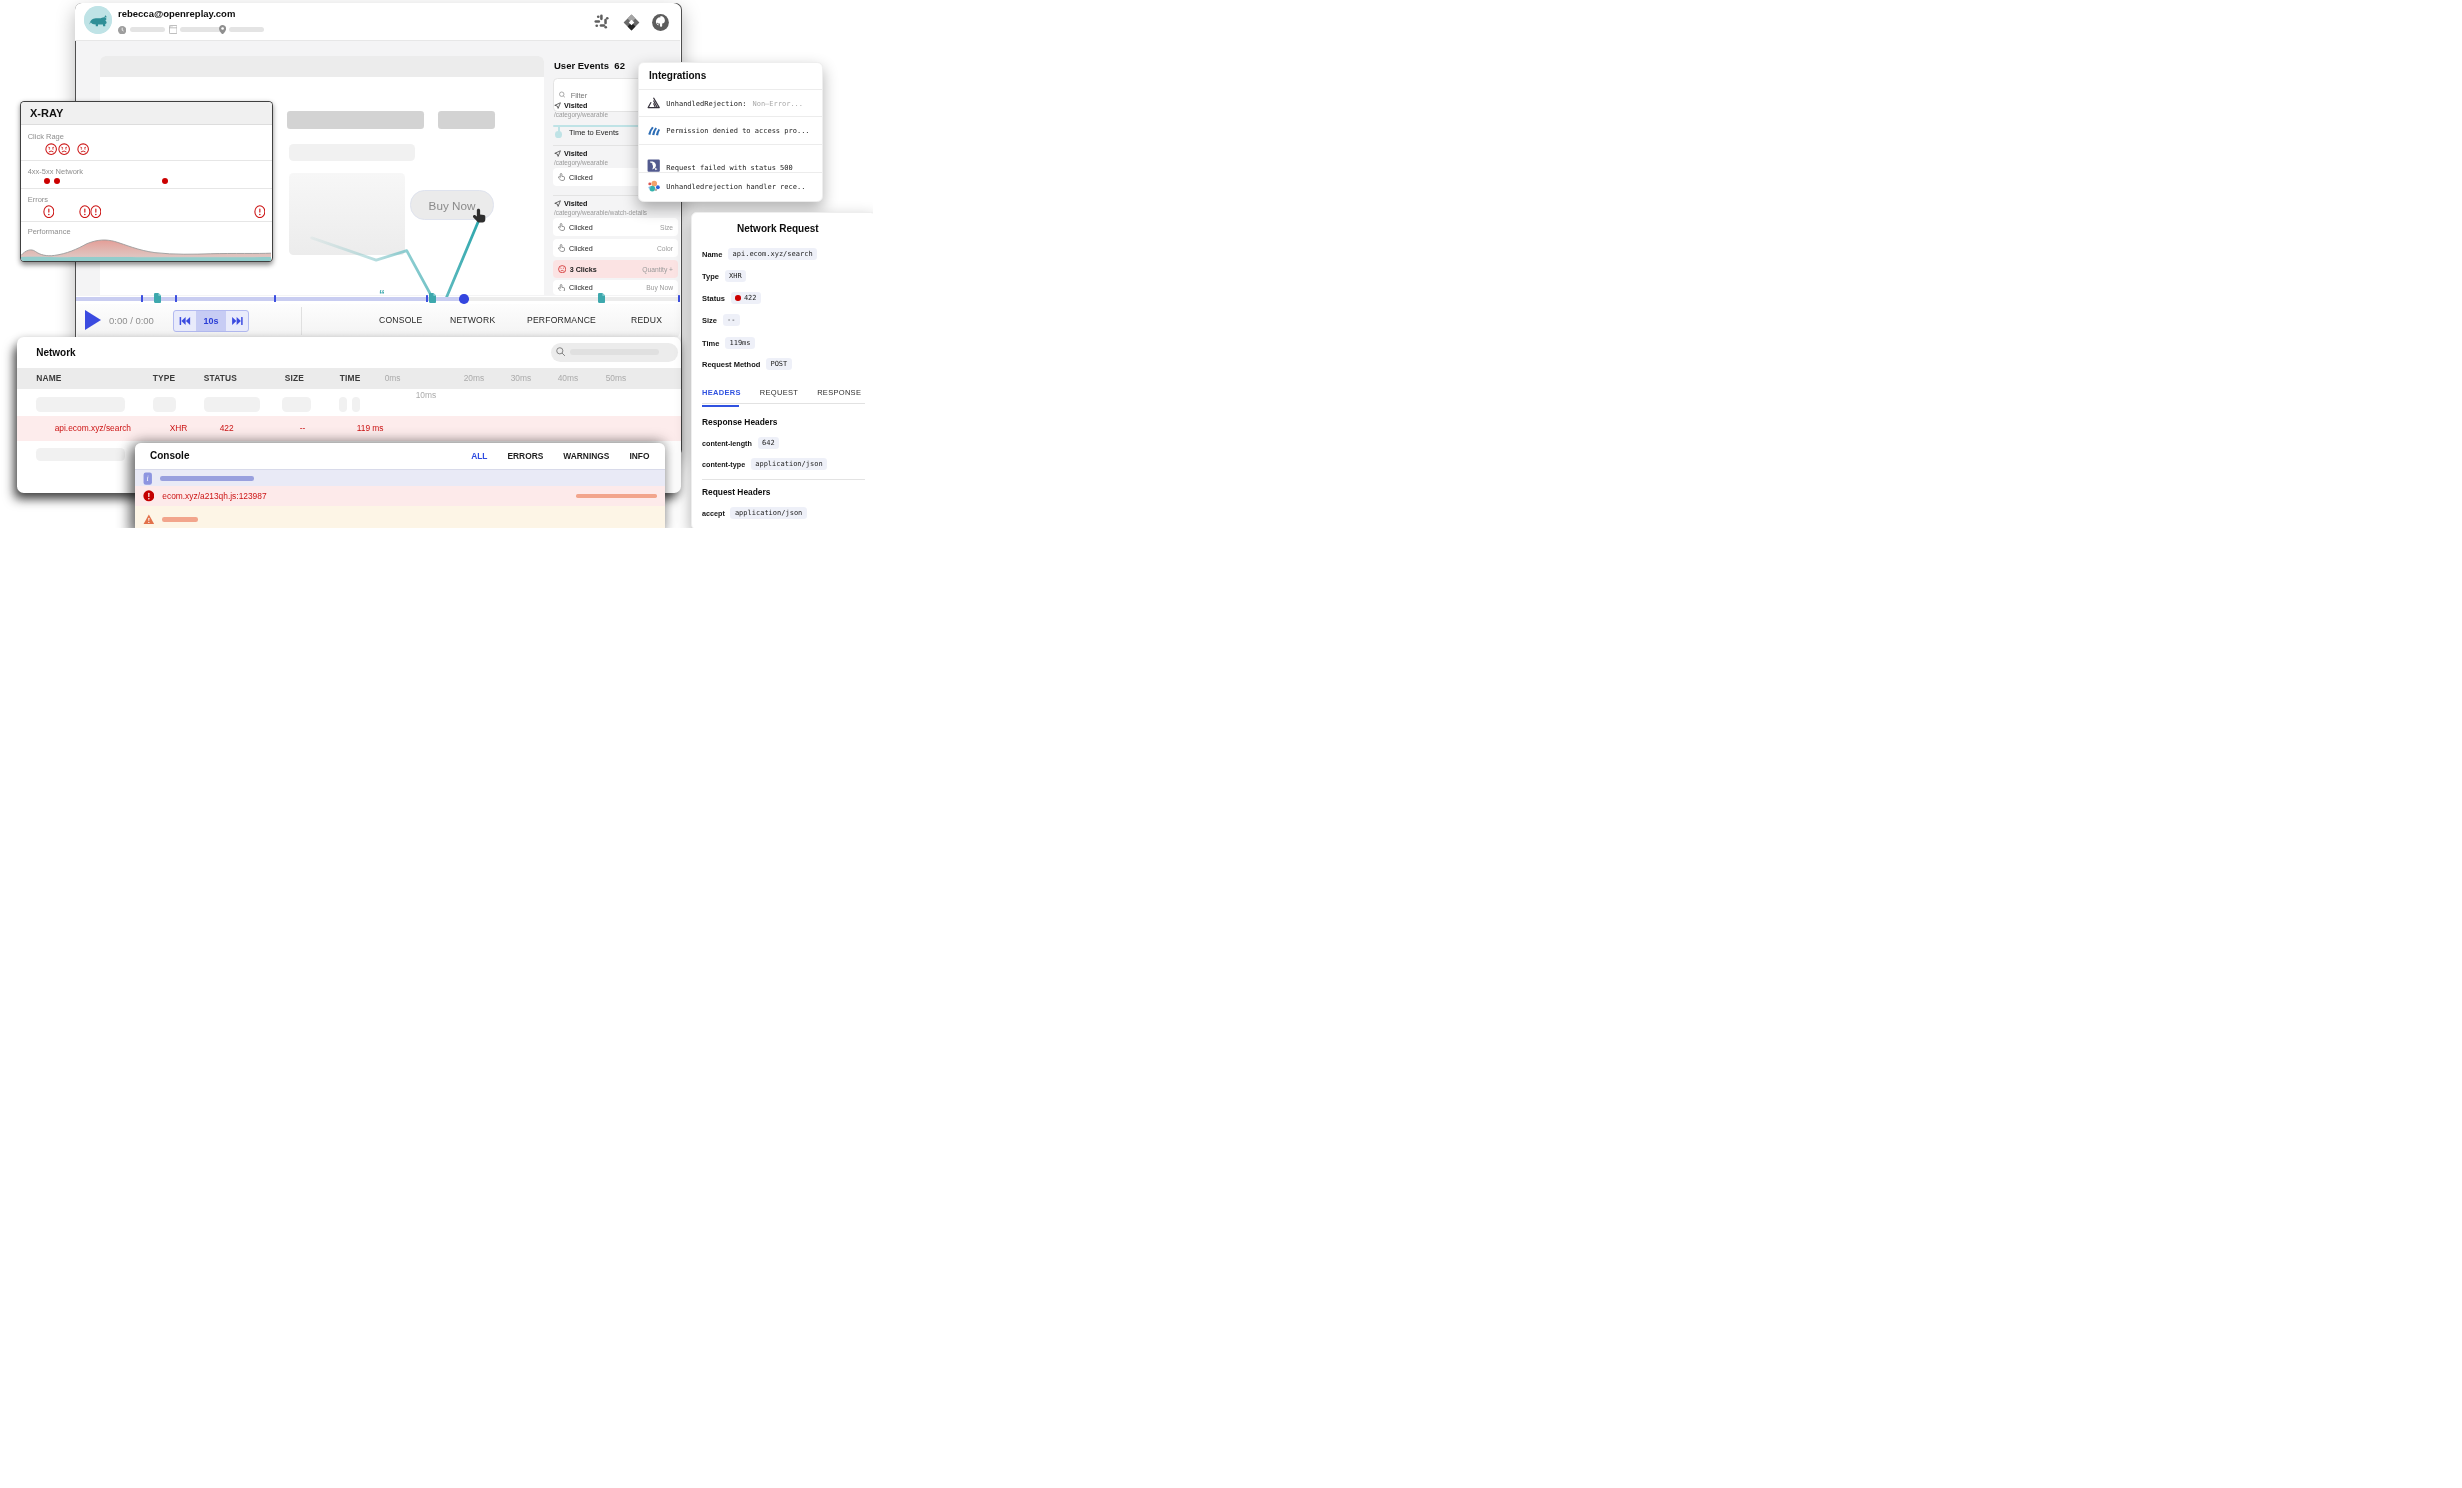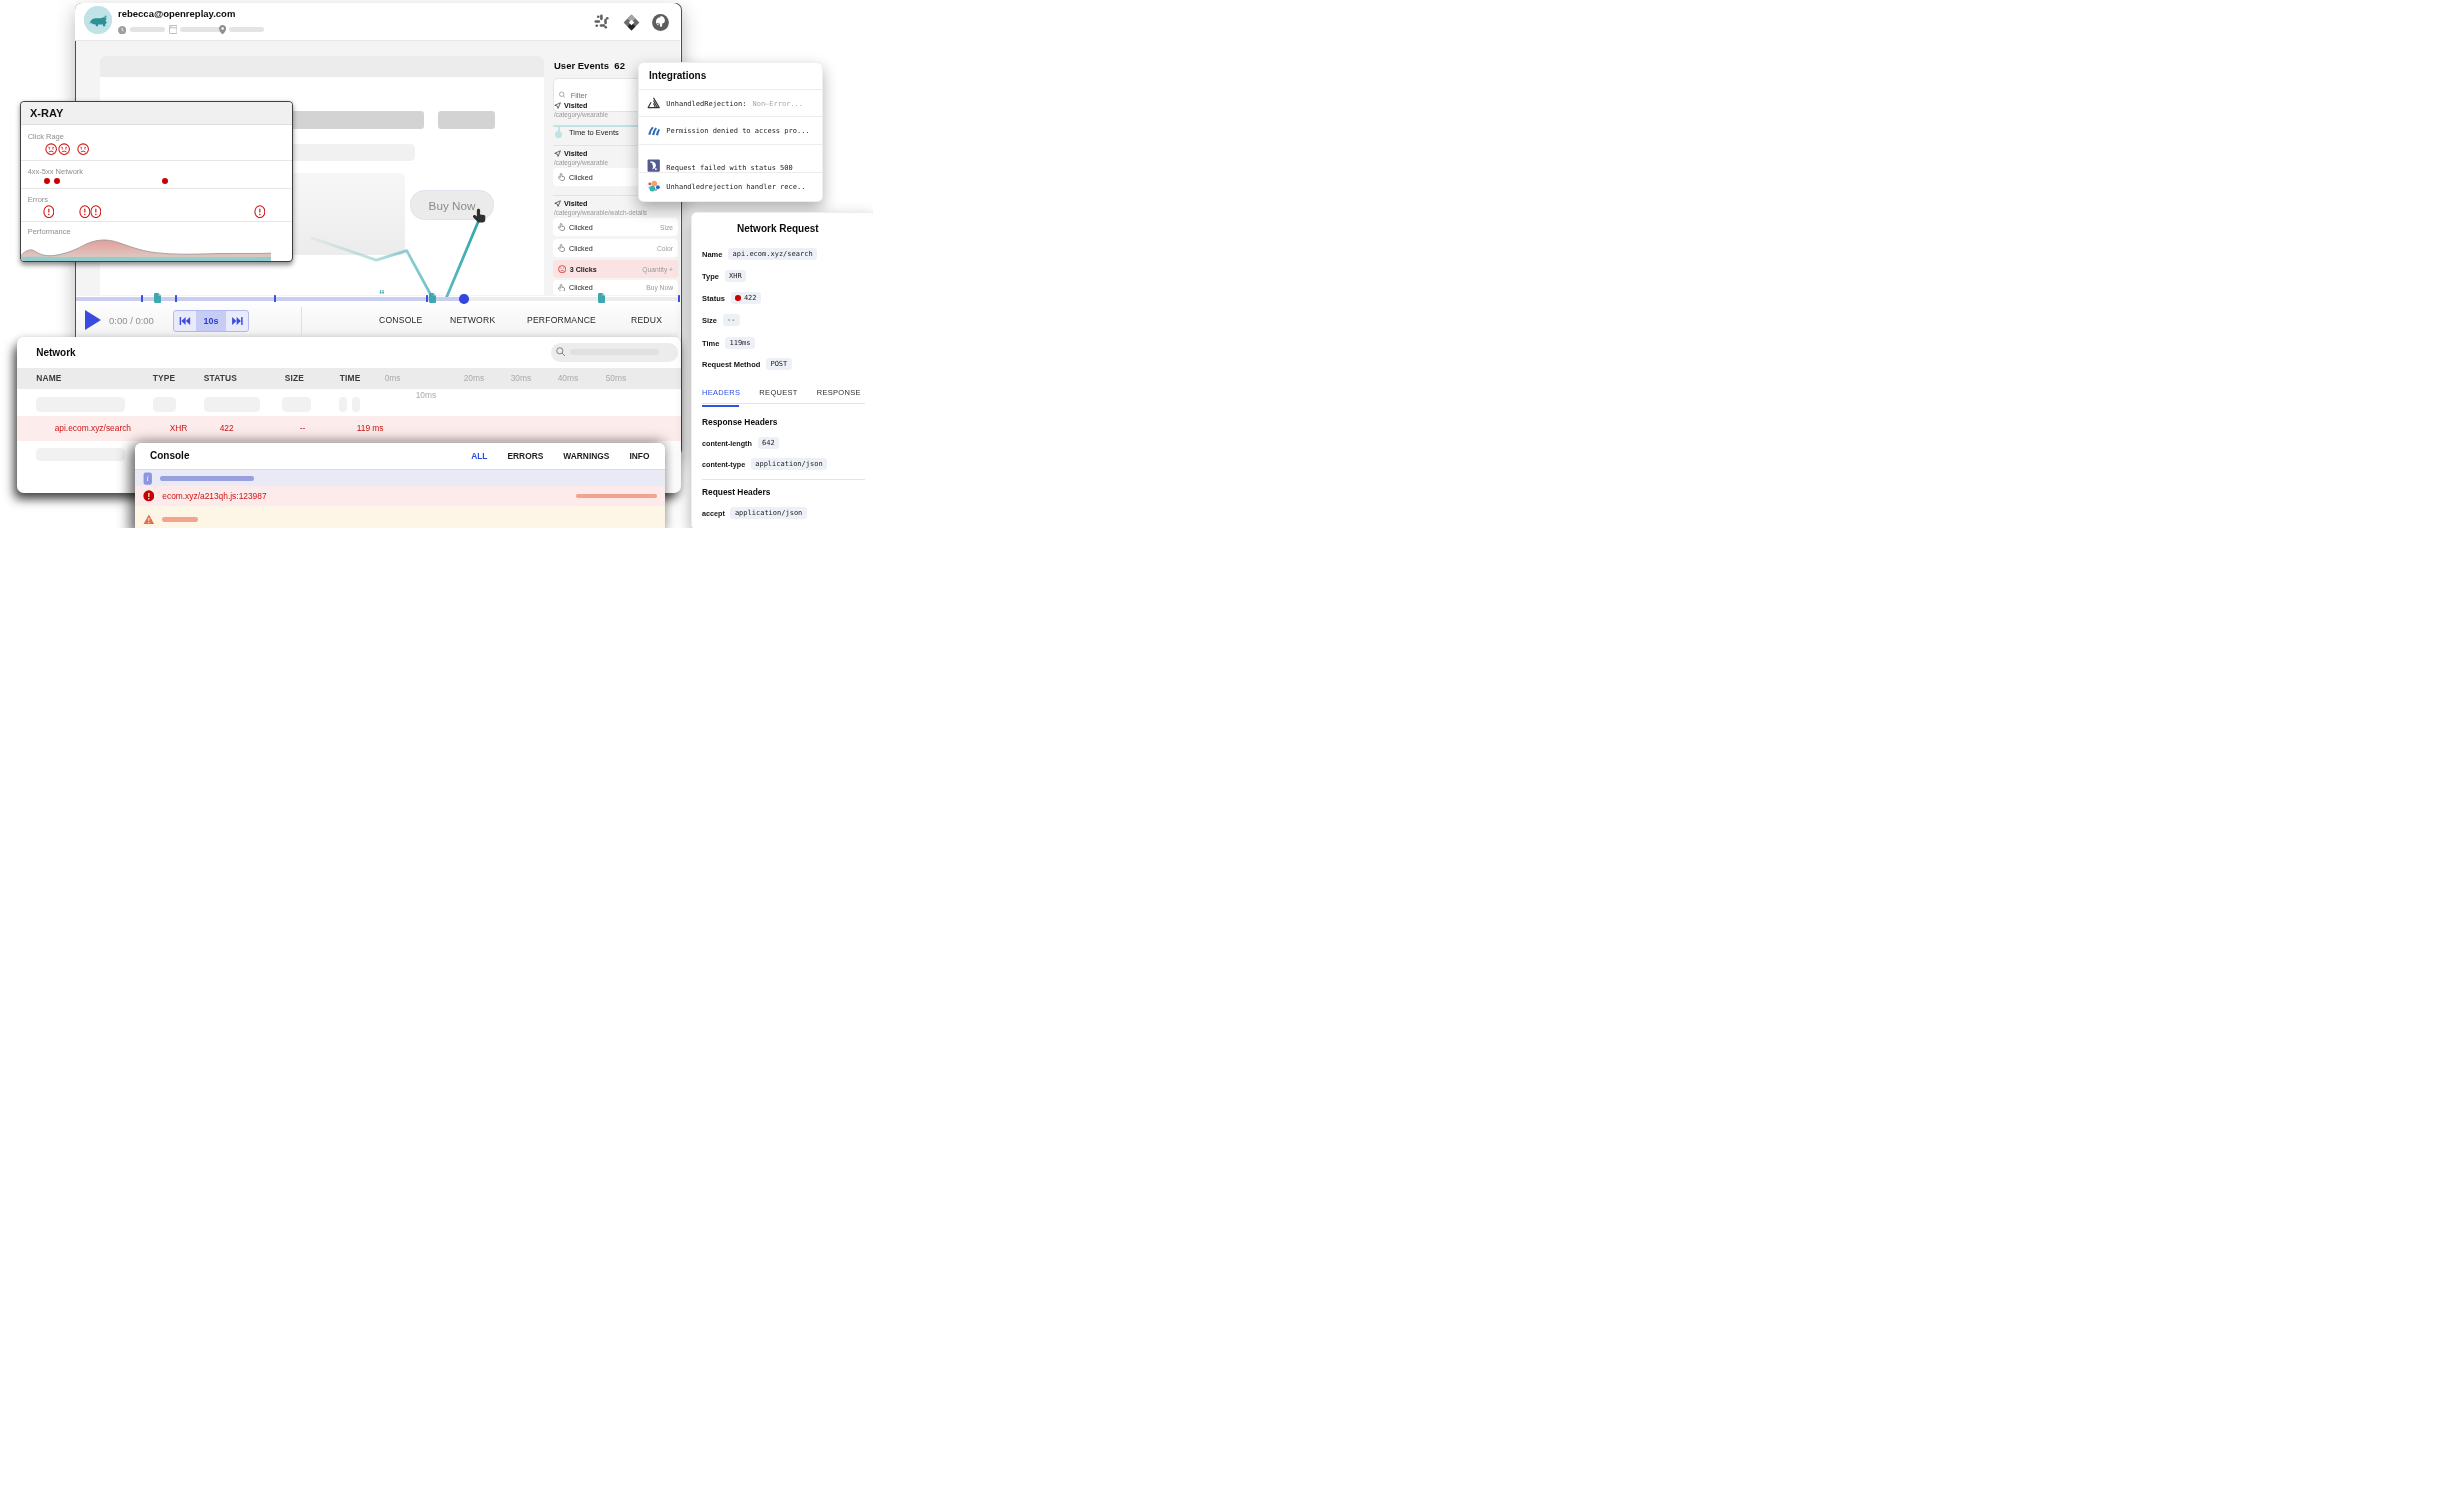--- a/index.html
+++ b/index.html
@@ -45,21 +45,21 @@
   #ctl-divider{left:301px;top:307px;width:0.6px;height:28px;background:#e0e0e0;}
   #play-btn{left:85px;top:310px;width:0;height:0;border-left:16.7px solid #3b4be0;border-top:10.6px solid transparent;border-bottom:10.6px solid transparent;}
   #play-time{left:109px;top:315px;font-size:9.5px;color:#8e8e8e;}
   #skip-group{left:173px;top:310px;width:76px;height:22px;border:1.1px solid #b3baf0;border-radius:3px;background:#e9ebfb;display:flex;overflow:hidden;box-sizing:border-box;}
   .skip-seg{width:23px;display:flex;align-items:center;justify-content:center;}
   #skip-mid{width:30px;background:#c7ccf4;display:flex;align-items:center;justify-content:center;font-size:9px;font-weight:bold;color:#2b3ed6;}
   .ptab{position:absolute;top:315px;font-size:8.6px;letter-spacing:0.2px;color:#262626;font-weight:500;}
 
   
   #xray{left:19.5px;top:101px;width:251px;height:159px;background:#fff;border-radius:4.5px;border:0.6px solid rgba(0,0,0,.75);
-        box-shadow:0 2.8px 5px rgba(0,0,0,.45);overflow:hidden;padding-left:20px;}
+        box-shadow:0 2.8px 5px rgba(0,0,0,.45);overflow:hidden;}
   #xray-head{position:absolute;left:0;top:0;width:100%;height:22px;background:#f0f0f0;border-bottom:0.6px solid #ddd;}
   #xray-title{position:absolute;left:9.5px;top:4.5px;font-size:11px;font-weight:bold;color:#111;}
   .xr-label{position:absolute;left:7.2px;font-size:7.5px;color:#8e8e8e;}
   .xr-div{position:absolute;left:0;width:100%;height:0.6px;background:#e6e6e6;}
 
   
   #integrations{left:638px;top:62px;width:183px;height:138px;background:#fff;border-radius:5.6px;
         box-shadow:0 6.7px 14.5px rgba(0,0,0,.30);border:0.6px solid #eee;}
   #int-title{position:absolute;left:10px;top:6.7px;font-size:10px;font-weight:bold;color:#0c0c0c;}
   .int-row{position:absolute;left:0;width:100%;height:28px;border-top:0.6px solid #ececec;display:flex;align-items:center;padding:0 7.8px;box-sizing:border-box;gap:6.1px;}
@@ -552,21 +552,21 @@
     <div class="nr-row" style="top:124px;">
       <span class="nr-label">Time</span>
       <span class="chip">119ms</span>
     </div>
     <div class="nr-row" style="top:145px;">
       <span class="nr-label">Request Method</span>
       <span class="chip">POST</span>
     </div>
 
     <div class="abs" style="left:10px;top:175px;width:163px;display:flex;gap:19px;border-bottom:1.1px solid #e2e2e2;padding-bottom:6.1px;">
-      <span class="nr-tab" style="color:#3052e0;font-weight:normal;">HEADERS</span>
+      <span class="nr-tab" style="color:#3052e0;font-weight:bold;">HEADERS</span>
       <span class="nr-tab">REQUEST</span>
       <span class="nr-tab">RESPONSE</span>
     </div>
     <div class="abs" style="left:10px;top:192px;width:37px;height:1.7px;background:#3052e0;"></div>
 
     <div class="hdr-title" style="top:204px;text-align:right;">Response Headers</div>
     <div class="hdr-row" style="top:224px;">
       <span class="hdr-label">content-length</span>
       <span class="chip">642</span>
     </div>

